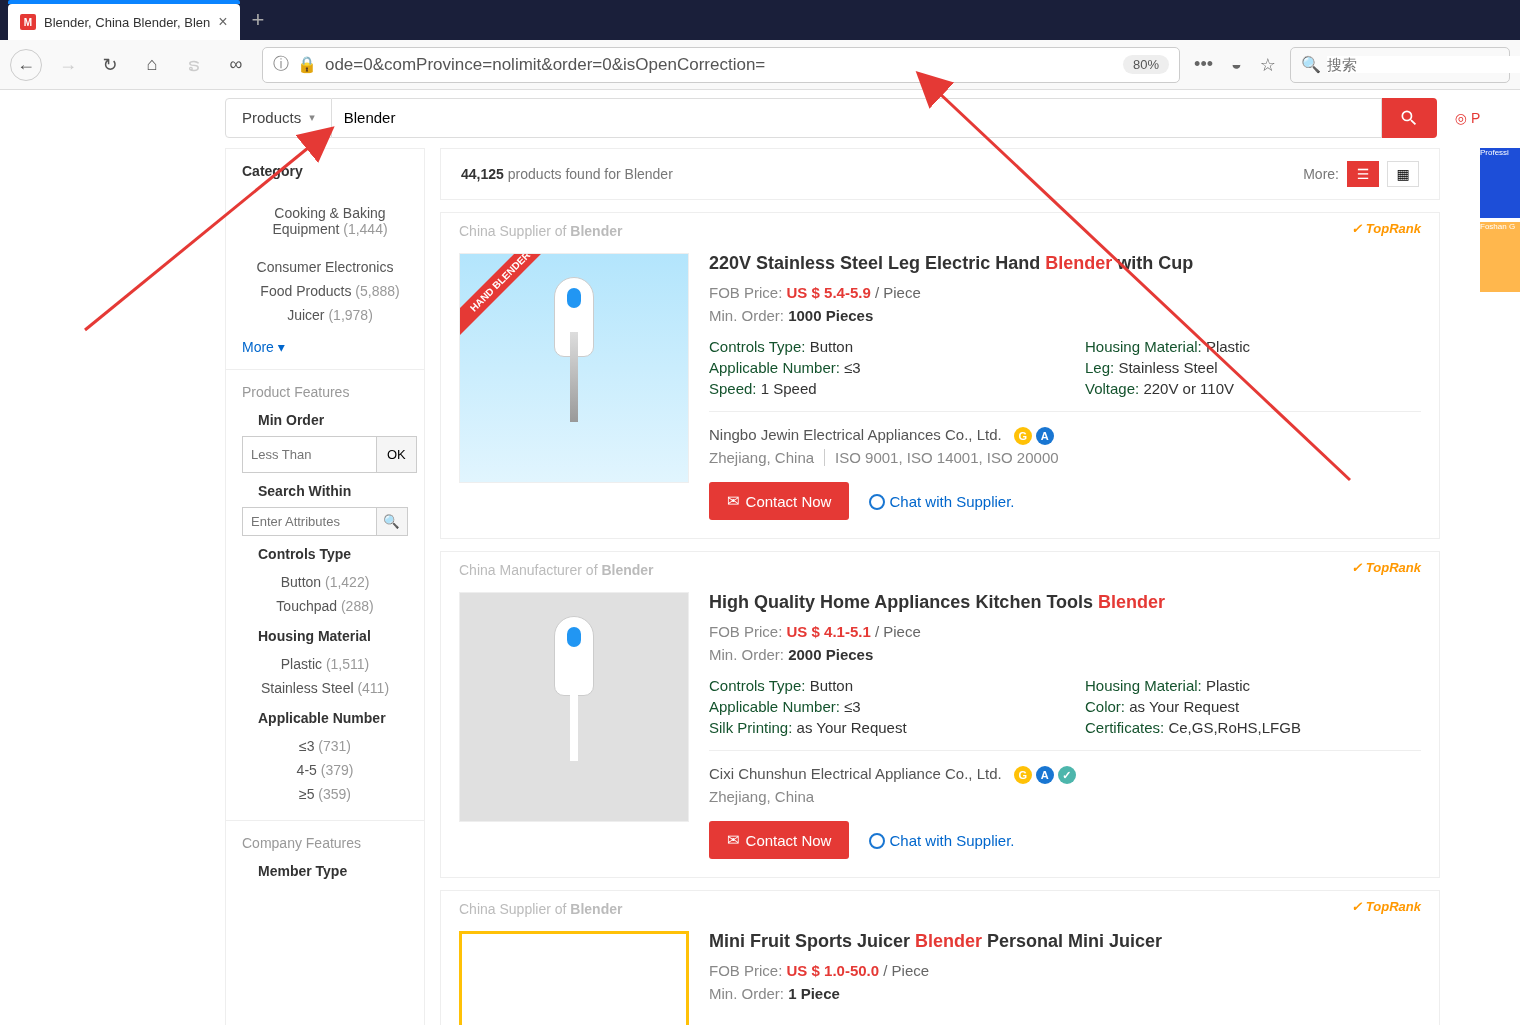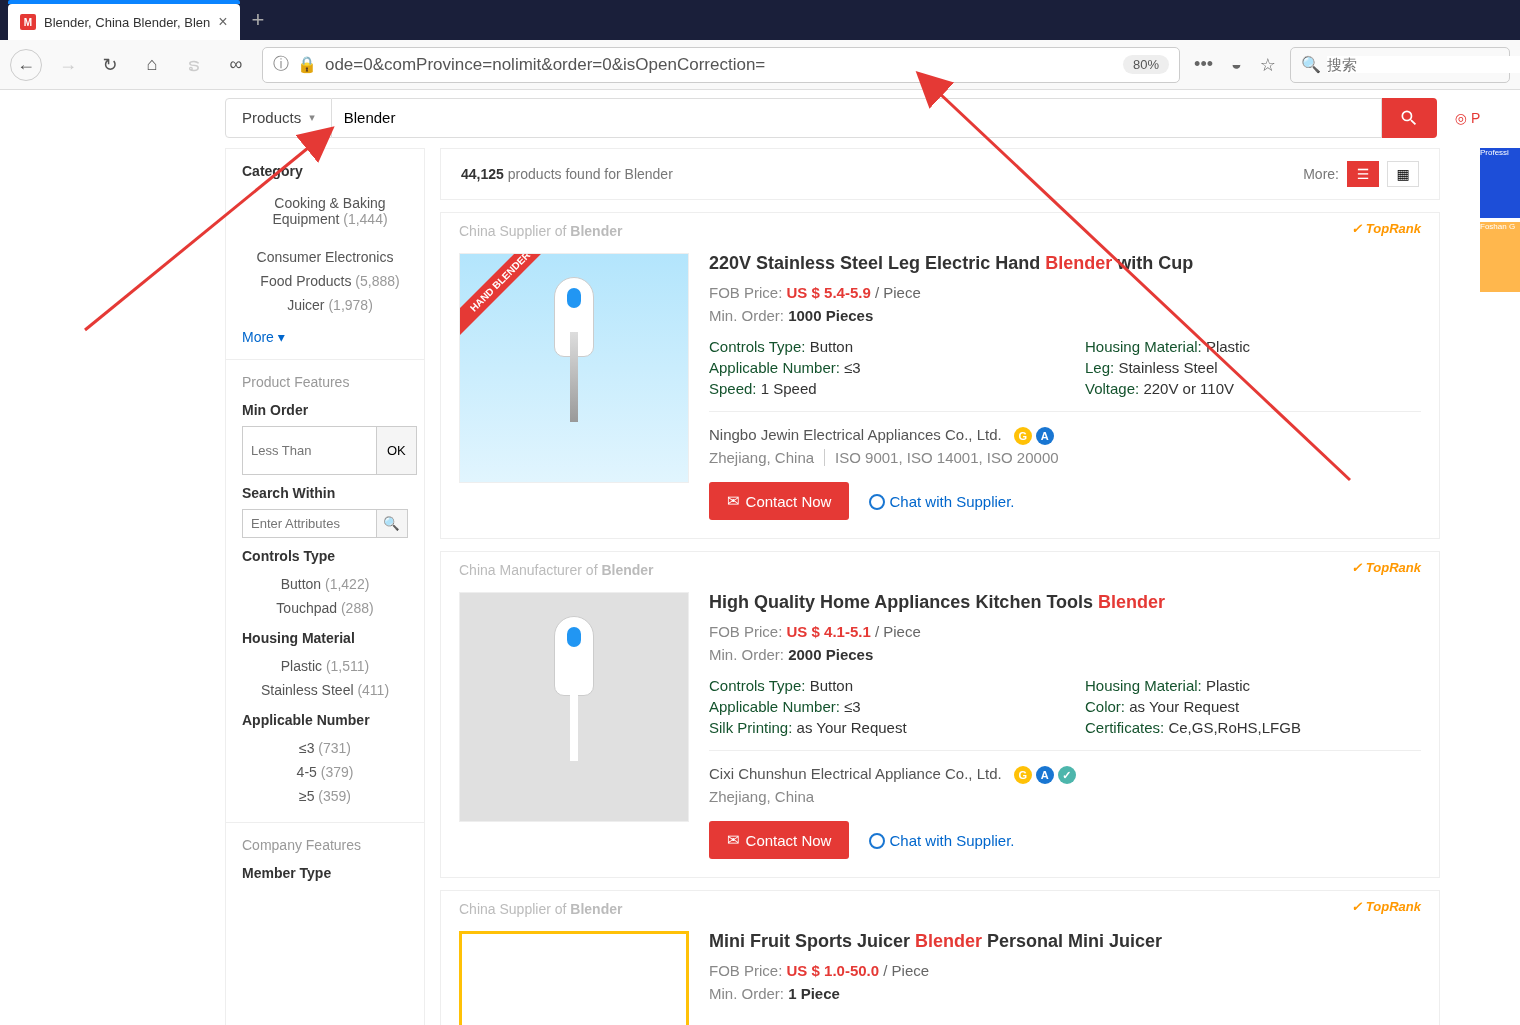--- a/index.html
+++ b/index.html
@@ -31,29 +31,29 @@
 .search-cat .chev { margin-left: 8px; font-size: 11px; color: #888; }
 .search-input-main { height: 40px; border: 1px solid #ddd; border-left: none; padding: 0 12px; font-size: 15px; width: 1050px; outline: none; }
 .search-btn-main { height: 40px; width: 55px; background: #e53935; display: flex; align-items: center; justify-content: center; border-radius: 0 4px 4px 0; cursor: pointer; }
 .search-btn-main svg { fill: #fff; }
 .post-req { margin-left: 18px; color: #e53935; display:flex; align-items:center; gap:4px; font-size:14px;}
 
 .main-wrap { position: absolute; top: 148px; left: 0; right: 0; display: flex; gap: 15px; padding-left: 225px; }
 
 
 .sidebar { width: 200px; background: #fff; border: 1px solid #eee; padding: 14px 16px; font-size: 14px; }
-.sidebar h4 { font-size: 14px; font-weight: bold; color: #333; margin-bottom: 12px; }
+.sidebar h4 { font-size: 14px; font-weight: bold; color: #333; margin-bottom: 22px; }
 .sidebar .cat-item { color: #555; padding: 4px 0; cursor: pointer; text-align: center; }
 .sidebar .cat-item .count { color: #999; }
 .sidebar .sub { padding-left: 10px; }
 .sidebar .more-link { color: #06c; cursor: pointer; font-size: 14px; }
-.sidebar .label { font-weight: bold; color: #333; margin: 10px 0 8px; font-size: 14px; }
+.sidebar .label { font-weight: bold; color: #333; margin: 10px 16px 8px; font-size: 14px; }
 .sidebar .row { display: flex; gap: 0; }
 .sidebar input.txt { border: 1px solid #ccc; padding: 6px 8px; font-size: 13px; width: 135px; outline: none; }
-.sidebar button.ok { border: 1px solid #ccc; border-left: none; padding: 16px 10px; background: #f5f5f5; cursor: pointer; font-size: 13px; }
+.sidebar button.ok { border: 1px solid #ccc; border-left: none; padding: 10px 10px; background: #f5f5f5; cursor: pointer; font-size: 13px; }
 .sidebar button.sch { border: 1px solid #ccc; border-left: none; width: 34px; background: #f5f5f5; cursor: pointer; display:flex; align-items:center; justify-content:center;}
 .sidebar hr { border: none; border-top: 1px solid #eee; margin: 14px -16px; }
 .sidebar .feat-title { color: #999; font-size: 14px; margin-bottom: 12px; }
 
 
 .results { flex: 1; max-width: 1000px;}
 .results-header { background: #fff; border: 1px solid #eee; padding: 12px 20px; display: flex; align-items: center; font-size: 14px; margin-bottom: 12px; }
 .results-header .count { font-weight: bold; color: #333; }
 .results-header .rest { color: #777; margin-left: 4px; }
 .view-toggle { margin-left: auto; display: flex; align-items: center; gap: 8px; }

